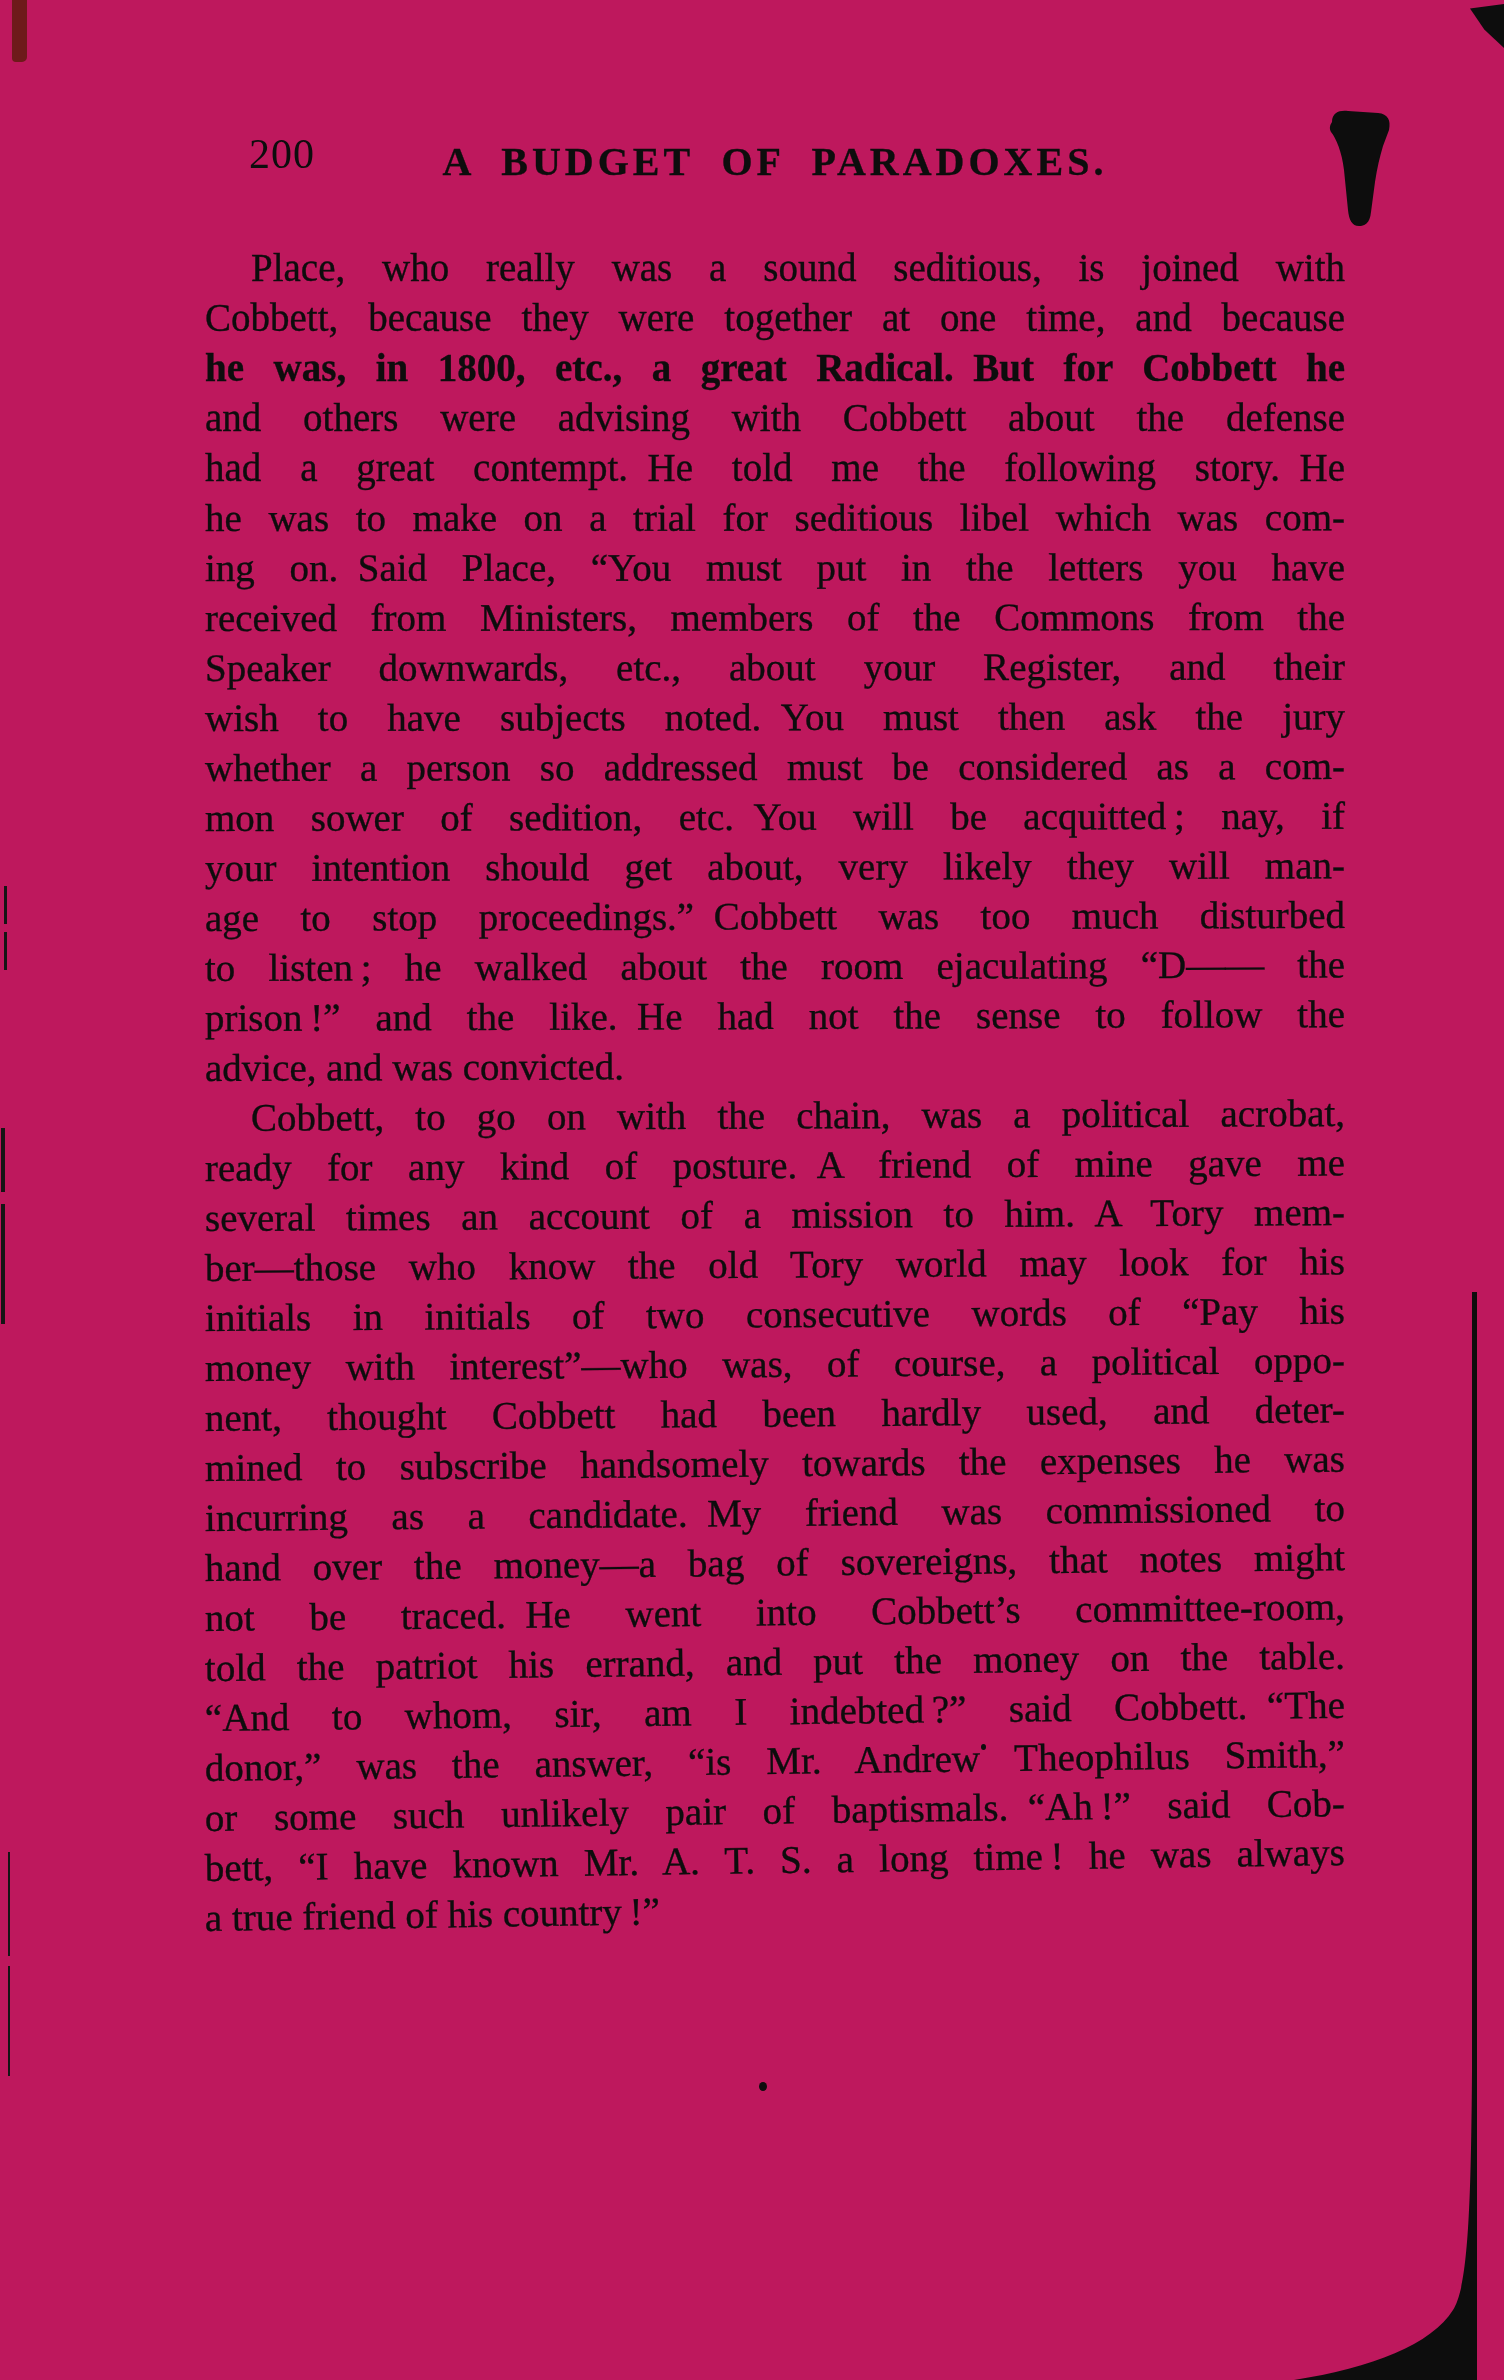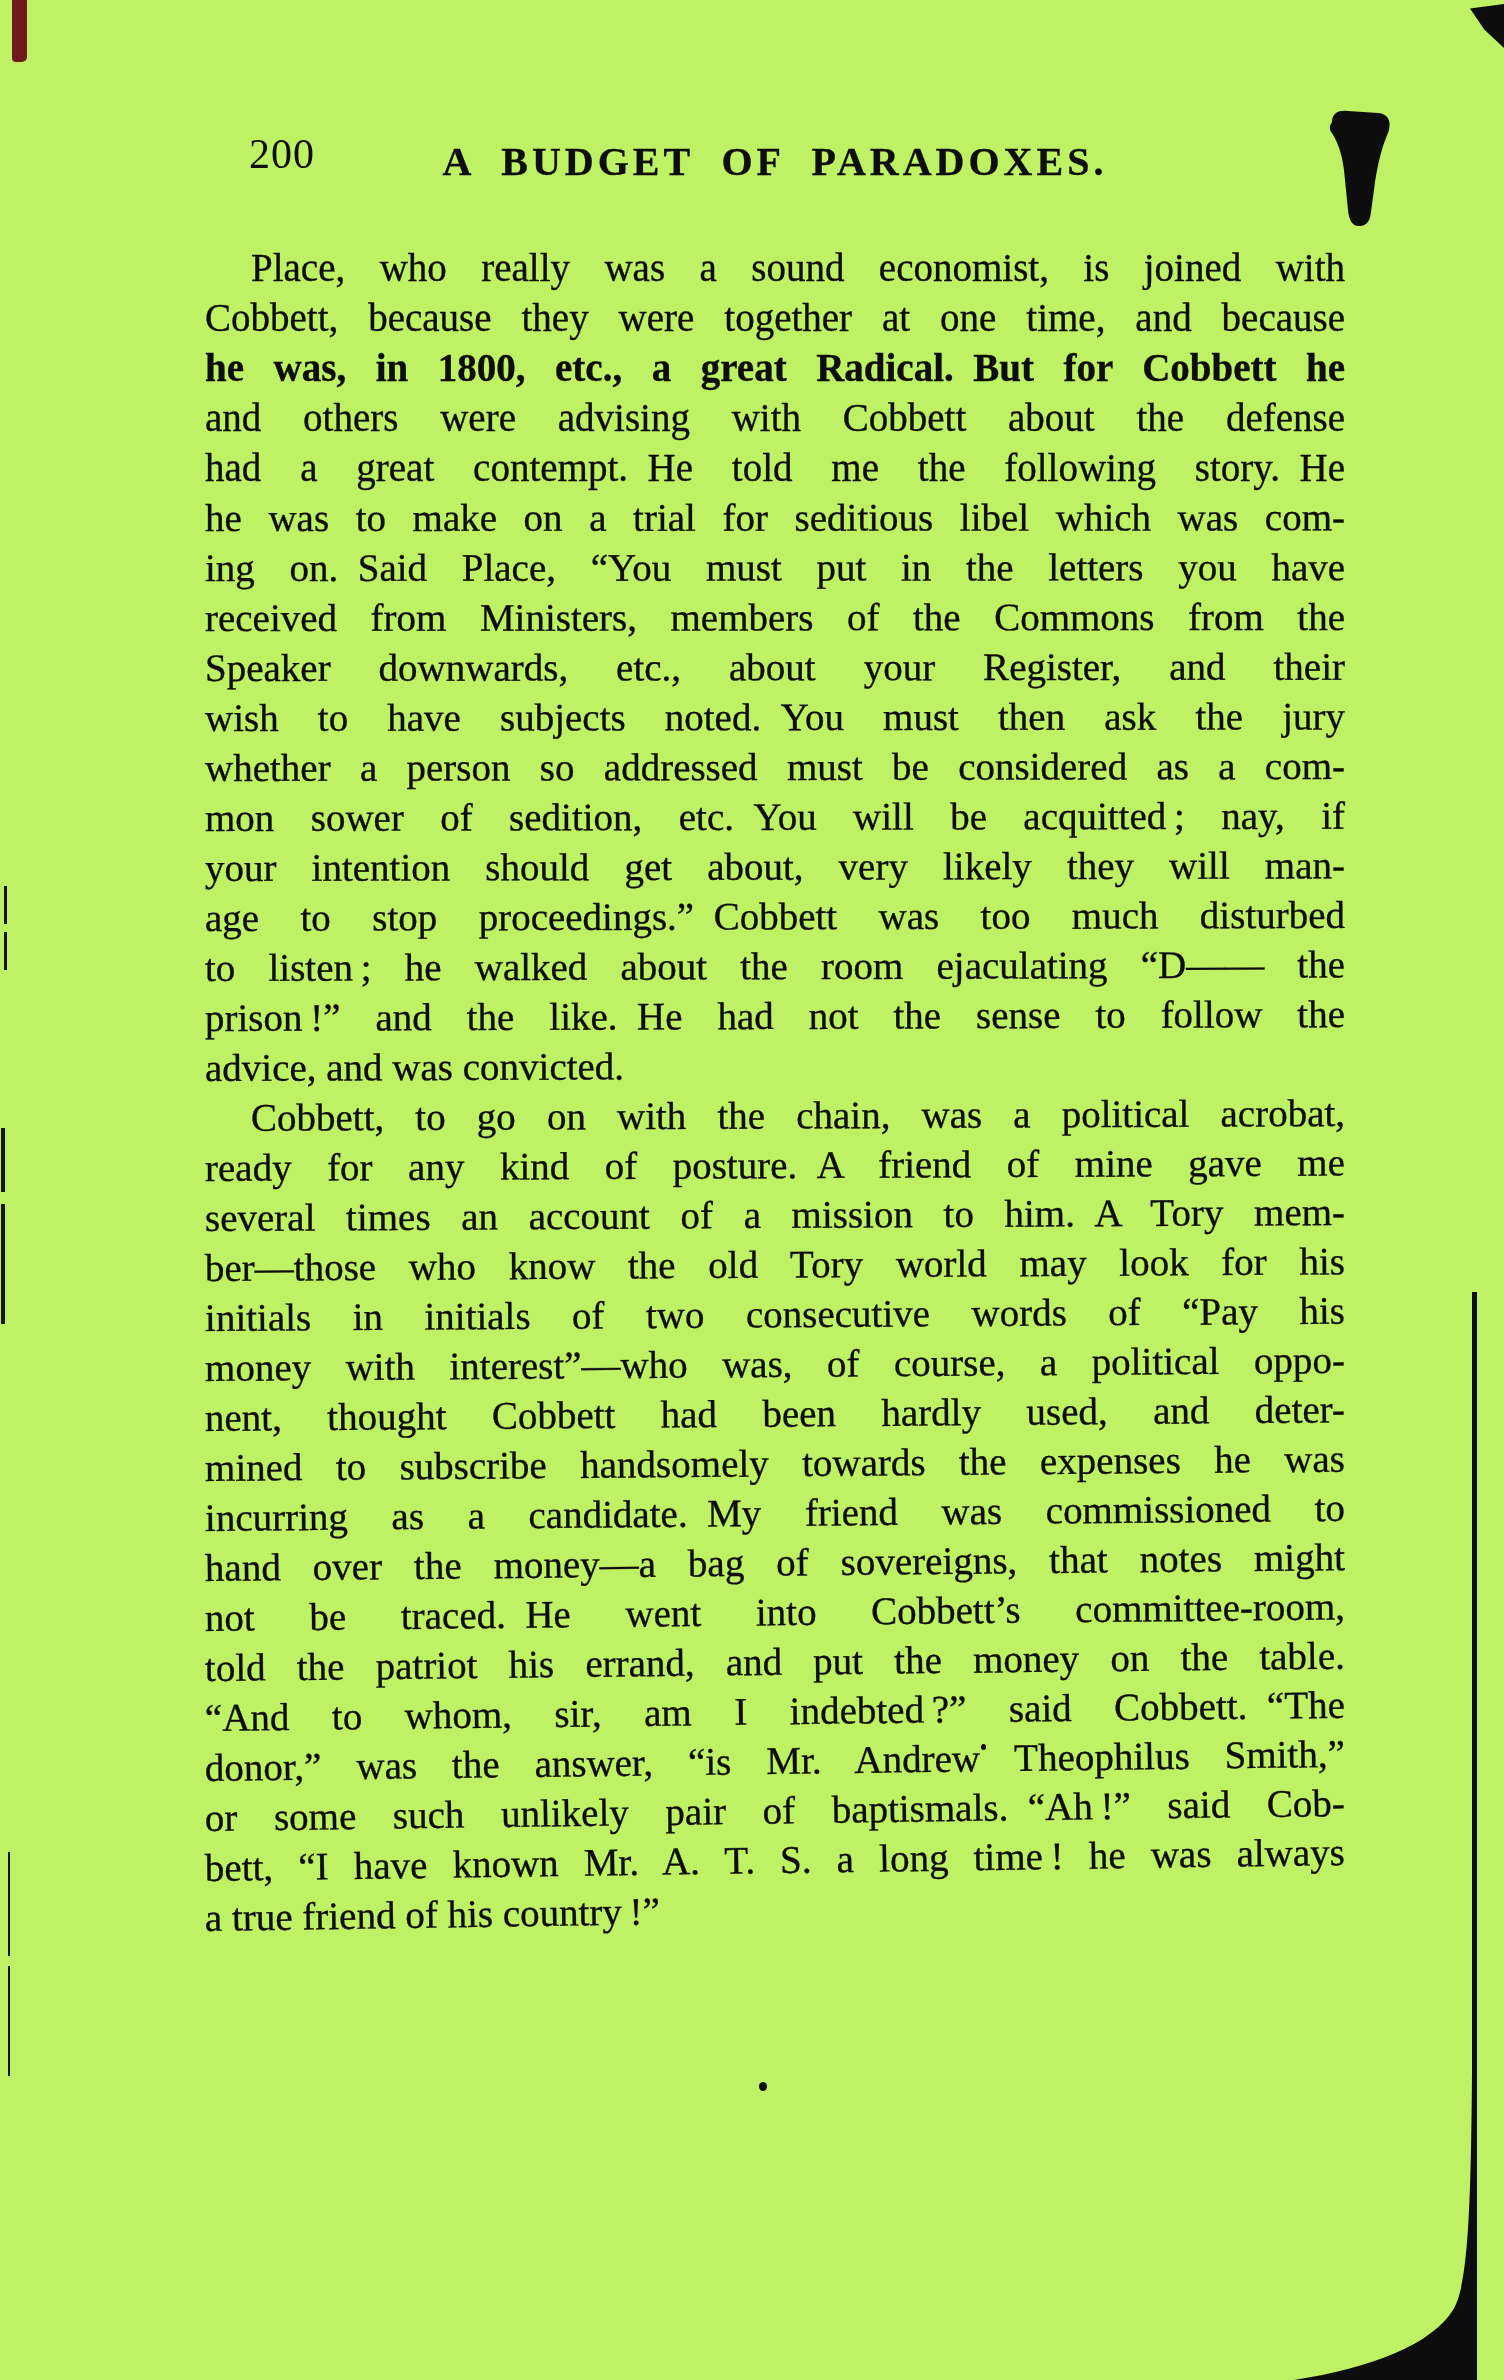--- a/index.html
+++ b/index.html
@@ -55,21 +55,21 @@
   .lm5{left:8px;top:1852px;height:104px;width:2px;}
   .lm6{left:8px;top:1966px;height:110px;width:2px;}
   .fold{position:absolute;left:1280px;top:1292px;}
   .speck{position:absolute;border-radius:50%;}
   .dot-a{left:759px;top:2082px;width:8px;height:9px;}
   .dot-b{left:981px;top:1744px;width:5px;height:6px;}
 </style>
 </head>
 <body>
 
-<div class="page" style="background-color: #bef264; color: rgb(13, 13, 13);">
+<div class="page" style="background-color: #be185d; color: rgb(13, 13, 13);">
 
   <div class="stamp" style="background-color: rgb(110, 26, 26);"></div>
 
   <svg class="blob" width="66" height="120" viewBox="0 0 66 120">
     <path fill="#0d0d0d" d="M6 14 C6 4 14 2 22 3 L52 5 C62 6 65 12 63 22 L57 38 C54 48 51 60 49 74 L45 104 C44 116 38 118 33 118 C26 118 23 112 22 102 L18 62 C16 44 10 30 5 24 C3 20 4 17 6 14 Z"></path>
   </svg>
 
   <div class="corner-tr" style="background-color: rgb(13, 13, 13);"></div>
 
   <div class="lmark lm1"></div>
@@ -86,21 +86,21 @@
   <div class="speck dot-a" style="background-color: rgb(13, 13, 13);"></div>
   <div class="speck dot-b" style="background-color: rgb(13, 13, 13);"></div>
 
   <div class="header">
     <div class="page-number">200</div>
     <div class="running-title">A BUDGET OF PARADOXES.</div>
   </div>
 
   <div class="text-block">
       <div class="paragraph">
-        <div class="line indent" style="transform: rotate(-0.003deg);">Place, who really was a sound economist, is joined with</div>
+        <div class="line indent" style="transform: rotate(-0.003deg);">Place, who really was a sound seditious, is joined with</div>
         <div class="line" style="transform: rotate(-0.006deg);">Cobbett, because they were together at one time, and because</div>
         <div class="line" style="transform: rotate(-0.011deg); font-weight: bold;">he was, in 1800, etc., a great Radical. But for Cobbett he</div>
         <div class="line" style="transform: rotate(-0.025deg);">and others were advising with Cobbett about the defense</div>
         <div class="line" style="transform: rotate(-0.017deg);">had a great contempt. He told me the following story. He</div>
         <div class="line" style="transform: rotate(-0.034deg);">he was to make on a trial for seditious libel which was com-</div>
         <div class="line" style="transform: rotate(-0.044deg);">ing on. Said Place, “You must put in the letters you have</div>
         <div class="line" style="transform: rotate(-0.056deg);">received from Ministers, members of the Commons from the</div>
         <div class="line" style="transform: rotate(-0.069deg);">Speaker downwards, etc., about your Register, and their</div>
         <div class="line" style="transform: rotate(-0.084deg);">wish to have subjects noted. You must then ask the jury</div>
         <div class="line" style="transform: rotate(-0.1deg);">whether a person so addressed must be considered as a com-</div>

